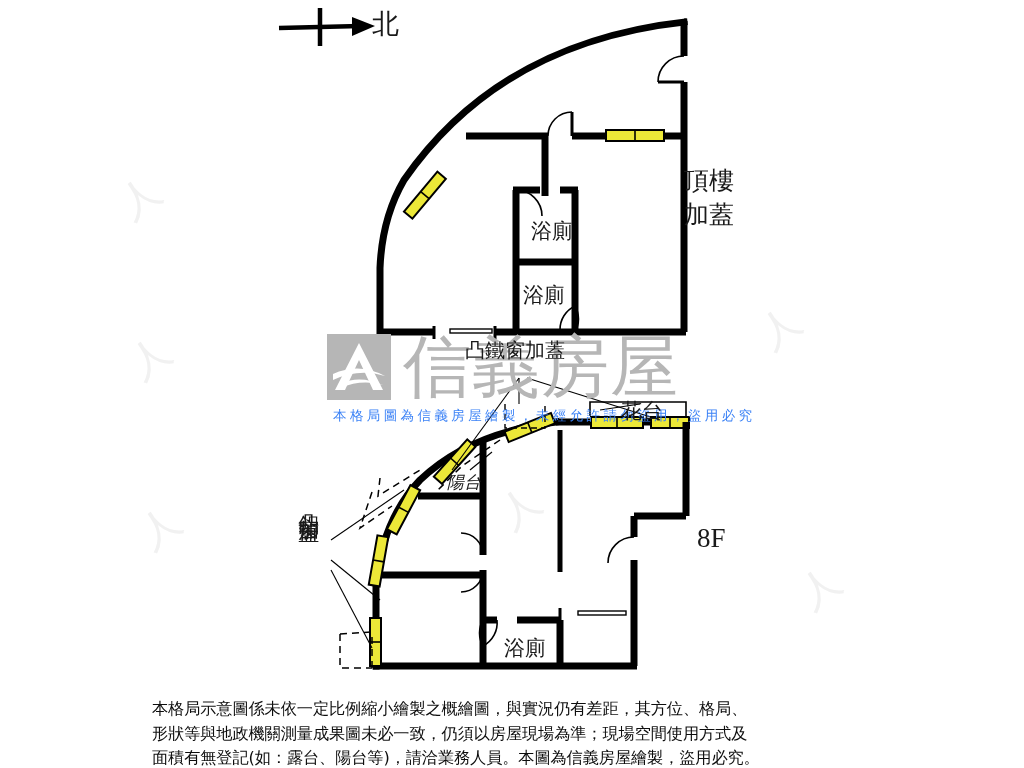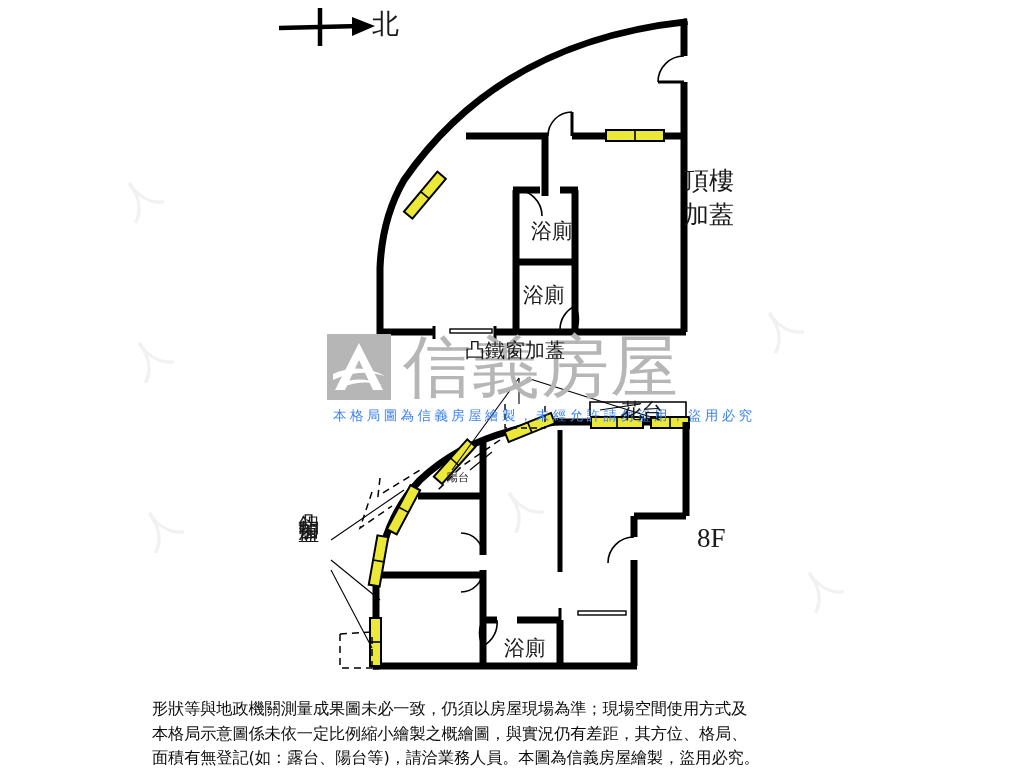--- a/index.html
+++ b/index.html
@@ -41,22 +41,23 @@
   }
   .lbl-iron {
     font-size: 20px;
     font-family: "DejaVu Sans", sans-serif;
   }
   .lbl-flower {
     font-size: 21px;
     font-family: "DejaVu Sans", sans-serif;
   }
   .lbl-balcony {
-    font-size: 11px;
-    font-family: "DejaVu Sans", sans-serif;
+    font-size: 17px;
+    font-family: "DejaVu Sans", sans-serif;
+    font-style: italic;
   }
   .lbl-floor {
     font-size: 27px;
     font-family: "Liberation Serif", "DejaVu Serif", serif;
   }
   .lbl-vert {
     font-size: 21px;
     writing-mode: vertical-rl;
     text-orientation: upright;
     letter-spacing: 2px;
@@ -347,18 +348,18 @@
 
   <div class="lbl lbl-balcony" style="left:447px; top:472px;">陽台</div>
 
   <div class="lbl lbl-vert" style="left:296px; top:497px;">凸鋁窗加蓋</div>
 
   <div class="lbl lbl-floor" style="left:697px; top:523px;text-align:center;">8F</div>
 
   <div class="lbl lbl-room" style="left:504px; top:636px;">浴廁</div>
 
   <div class="disclaimer">
+    <div>本格局示意圖係未依一定比例縮小繪製之概繪圖，與實況仍有差距，其方位、格局、</div>
     <div>形狀等與地政機關測量成果圖未必一致，仍須以房屋現場為準；現場空間使用方式及</div>
-    <div>本格局示意圖係未依一定比例縮小繪製之概繪圖，與實況仍有差距，其方位、格局、</div>
     <div>面積有無登記(如：露台、陽台等)，請洽業務人員。本圖為信義房屋繪製，盜用必究。</div>
   </div>
 
 </div>
 
 </body></html>

